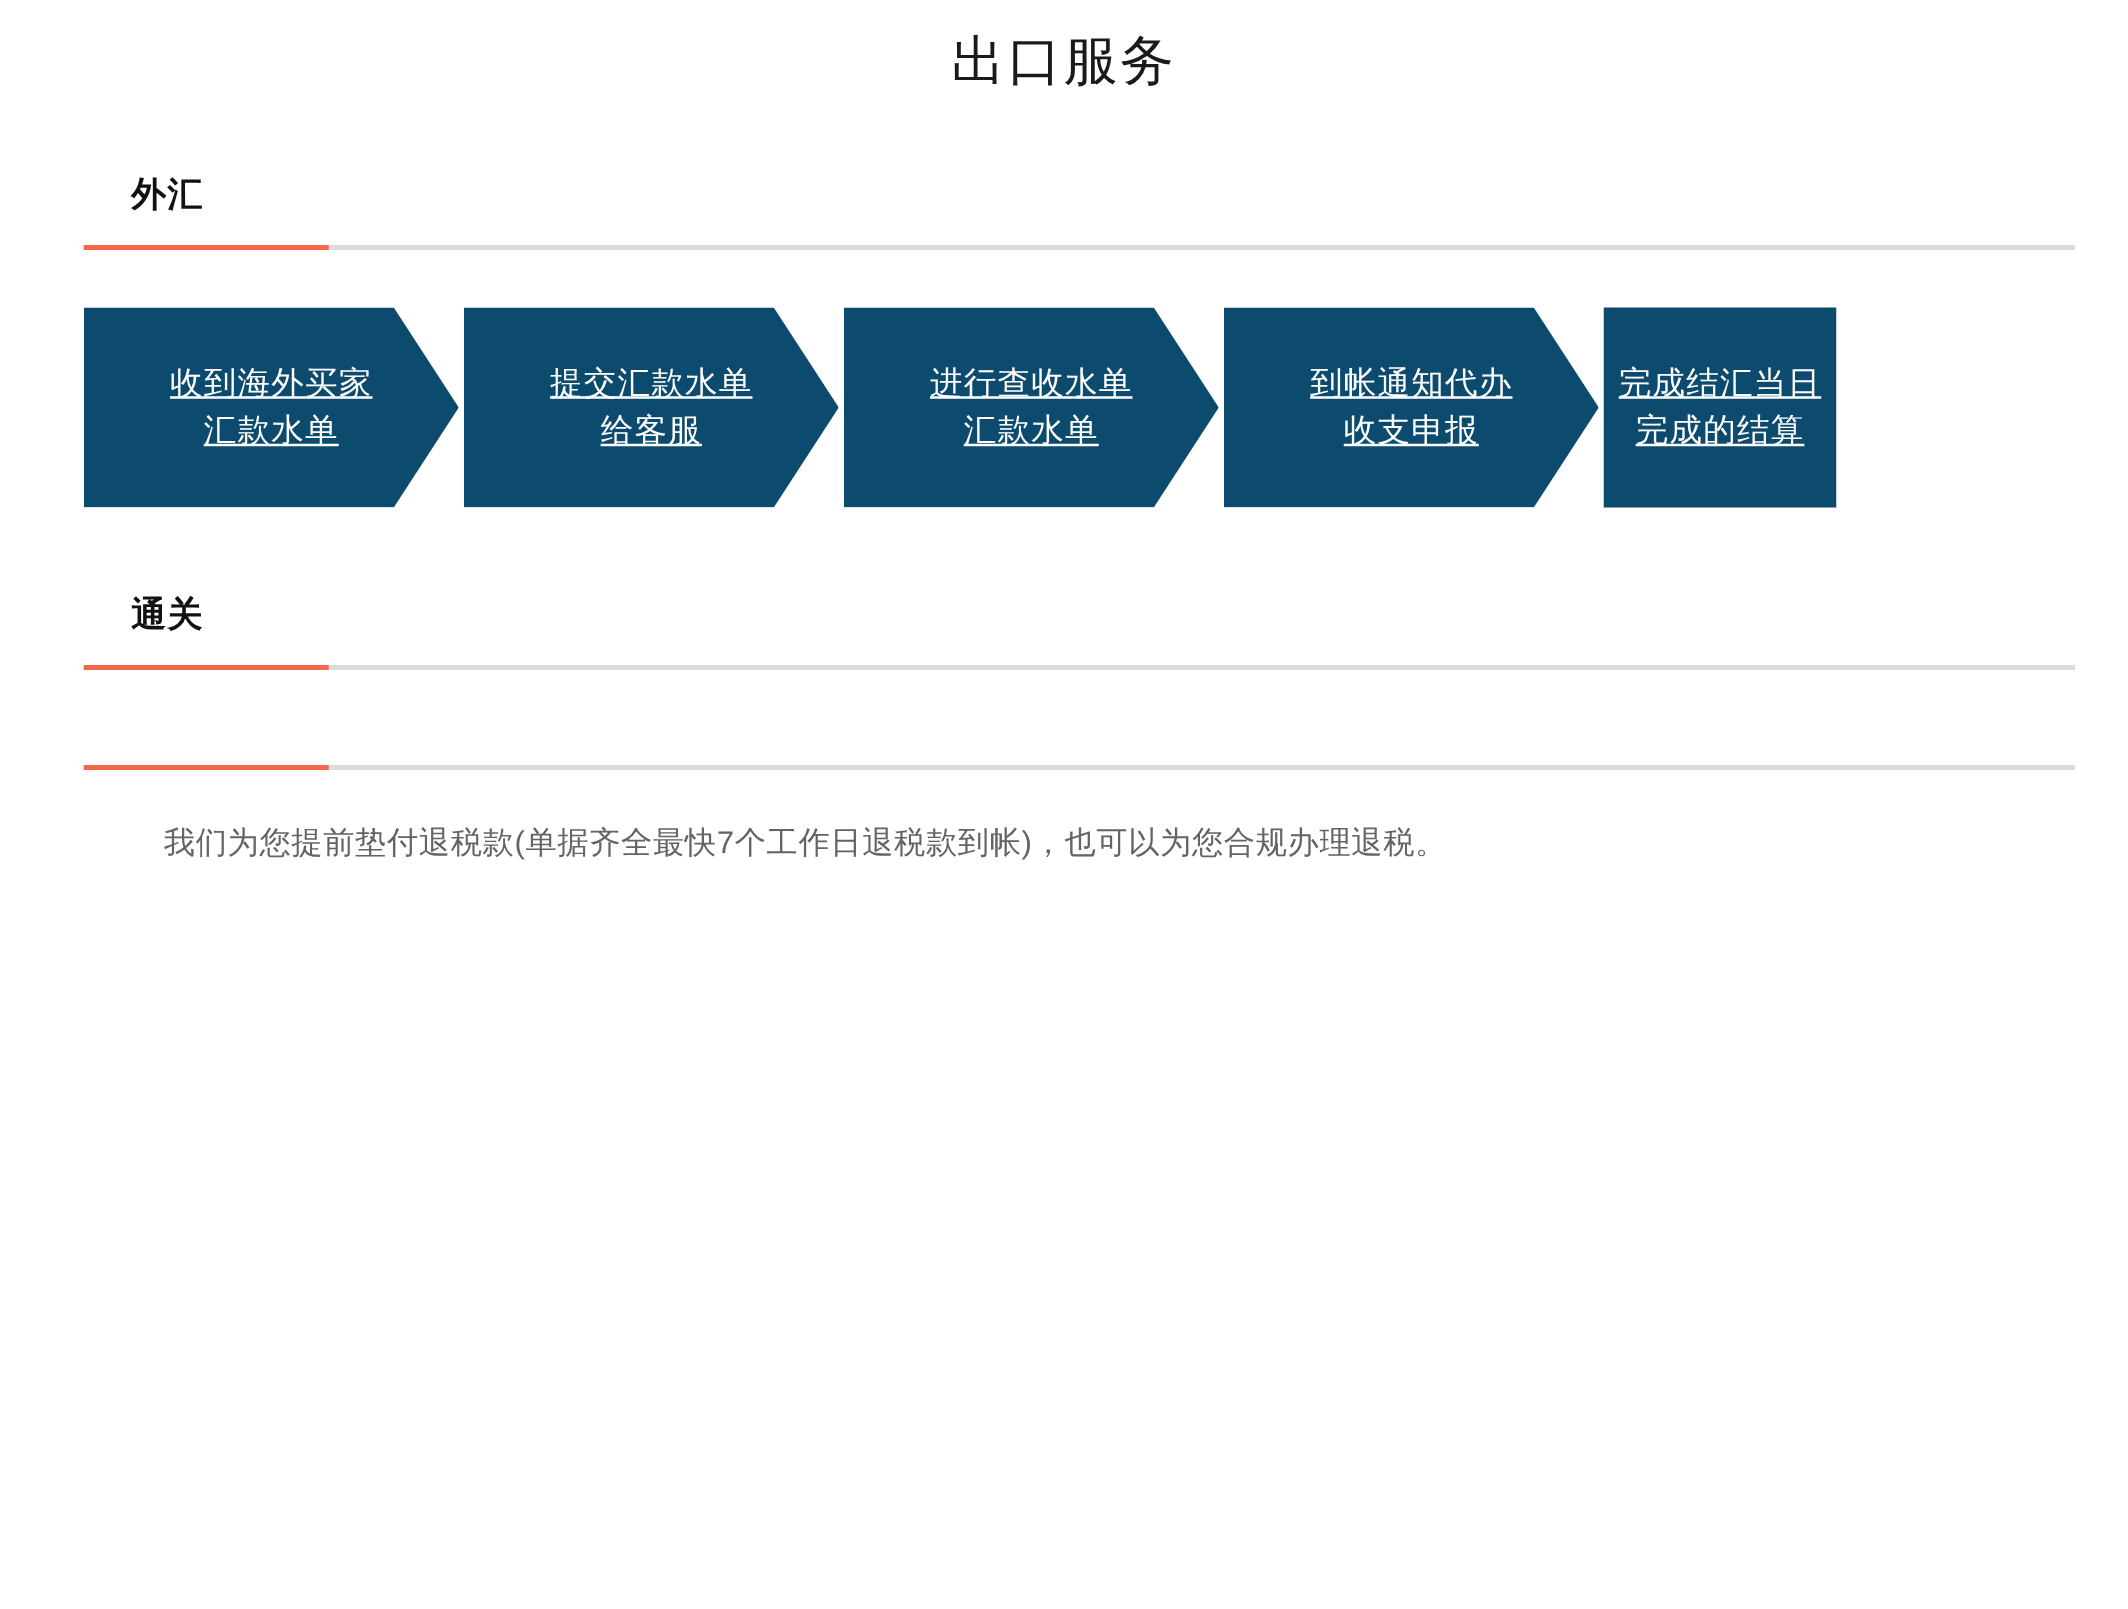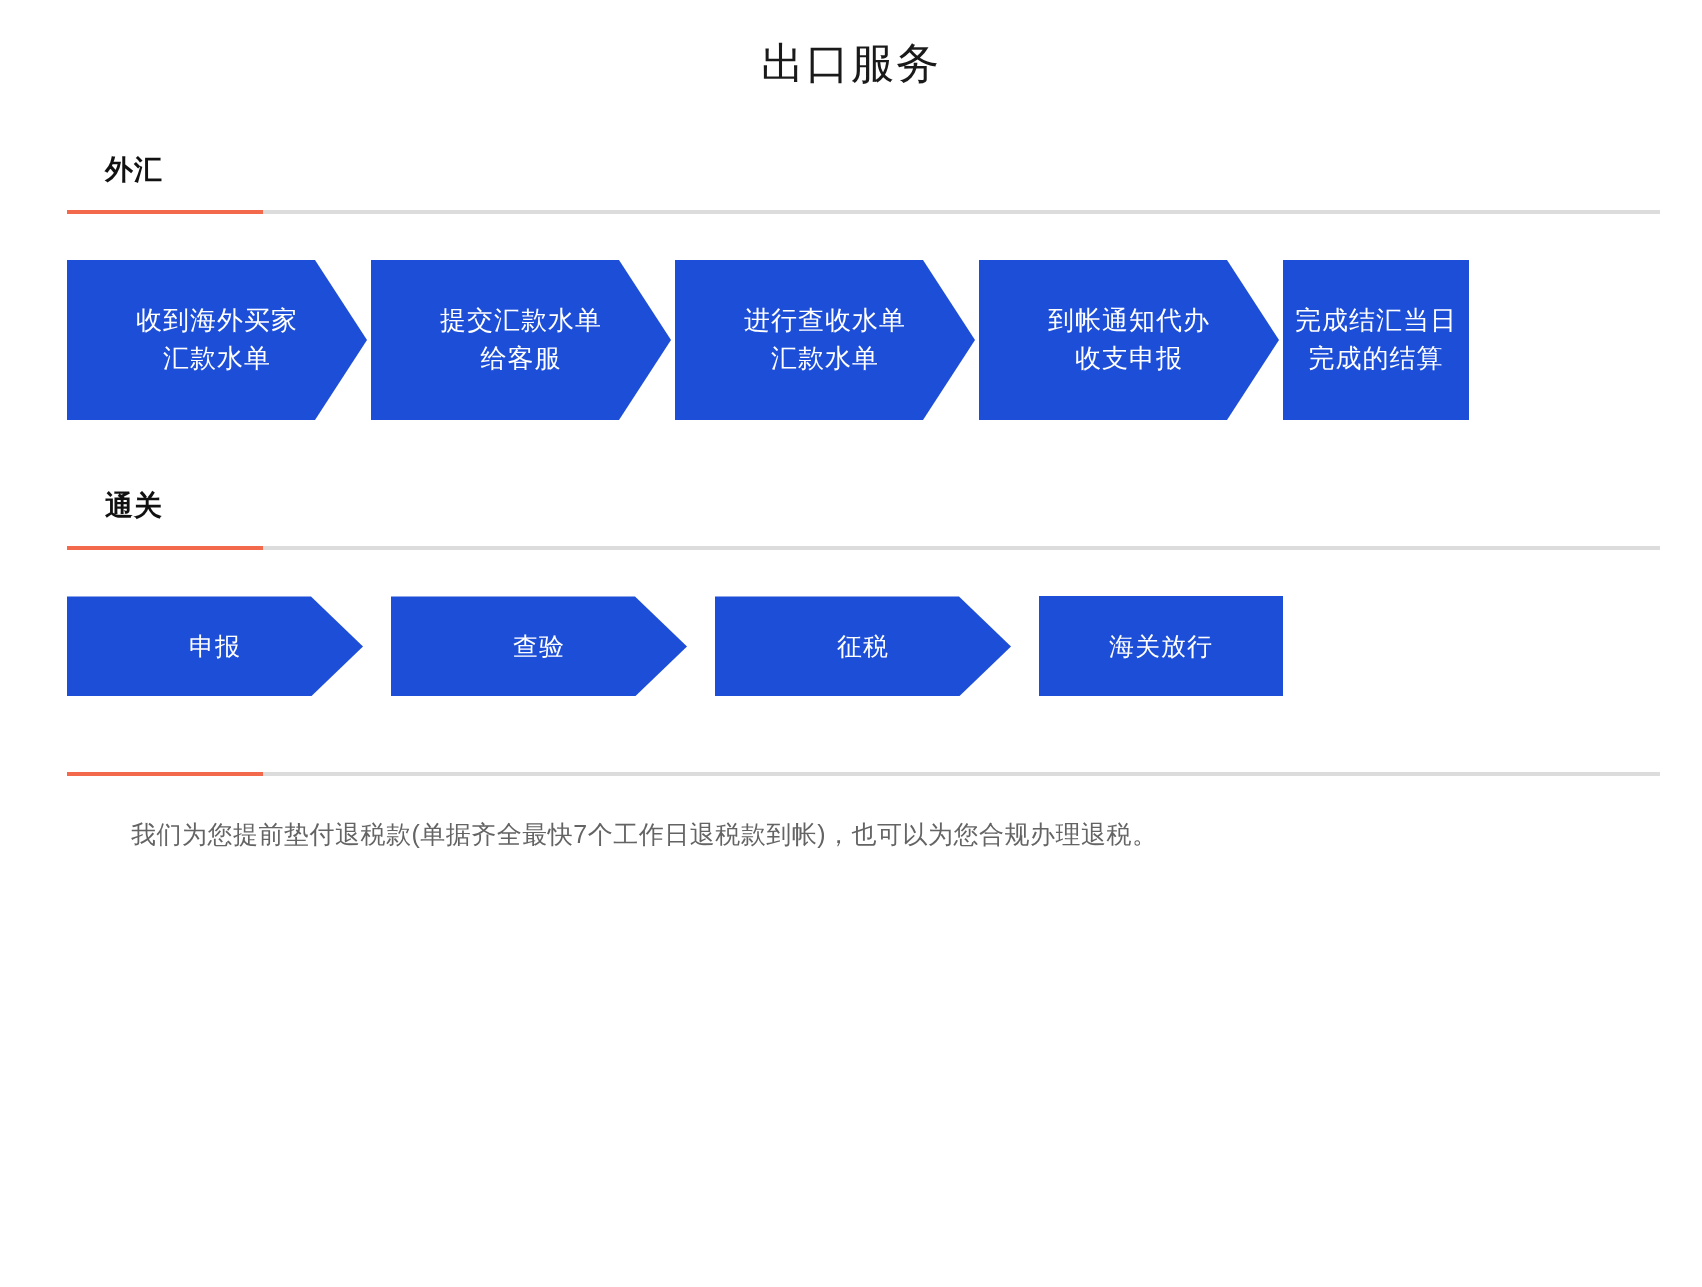--- a/index.html
+++ b/index.html
@@ -24,21 +24,21 @@
   }
 
   
   .page-title {
     text-align: center;
     font-size: 43px;
     font-weight: 400;
     color: #1a1a1a;
     letter-spacing: 2px;
     margin: 0;
-    padding-top: 38px;
+    padding-top: 24px;
     line-height: 1.2;
   }
 
   
   .content {
     padding-left: 67px;
     padding-right: 42px;
   }
 
   
@@ -83,29 +83,30 @@
   .para-indent { text-indent: 2em; }
 
   
   .flow {
     display: flex;
     align-items: flex-start;
     flex-wrap: nowrap;
   }
   .chev {
     position: relative;
-    background: #1d4ed8;
+    background: #0c4a6e;
     color: #ffffff;
     display: flex;
     flex-direction: column;
     align-items: center;
     justify-content: center;
     text-align: center;
     letter-spacing: 1px;
     flex: 0 0 auto;
+    text-decoration: underline;
   }
   .chev.pointed {
     clip-path: polygon(0 0, calc(100% - 52px) 0, 100% 50%, calc(100% - 52px) 100%, 0 100%);
   }
   .chev .chev-line {
     display: block;
     line-height: 1.45;
   }
 
   
@@ -173,39 +174,20 @@
           <span class="chev-line">完成的结算</span>
         </div>
 
       </div>
     </div>
 
     <div class="section" style="margin-top:68px;">
       <h2 class="section-heading">通关</h2>
       <div class="rule"></div>
 
-      <div class="flow flow-customs" style="margin-top:46px;">
-
-        <div class="chev pointed">
-          <span class="chev-line">申报</span>
-        </div>
-
-        <div class="chev pointed">
-          <span class="chev-line">查验</span>
-        </div>
-
-        <div class="chev pointed">
-          <span class="chev-line">征税</span>
-        </div>
-
-        <div class="chev">
-          <span class="chev-line">海关放行</span>
-        </div>
-
-      </div>
     </div>
 
     <div class="section" style="margin-top:76px;">
       <div class="rule"></div>
 
       <p class="para para-indent" style="margin-top:34px; padding-left:14px; padding-right:14px;">我们为您提前垫付退税款(单据齐全最快7个工作日退税款到帐)，也可以为您合规办理退税。</p>
     </div>
 
   </div>
 </div>

